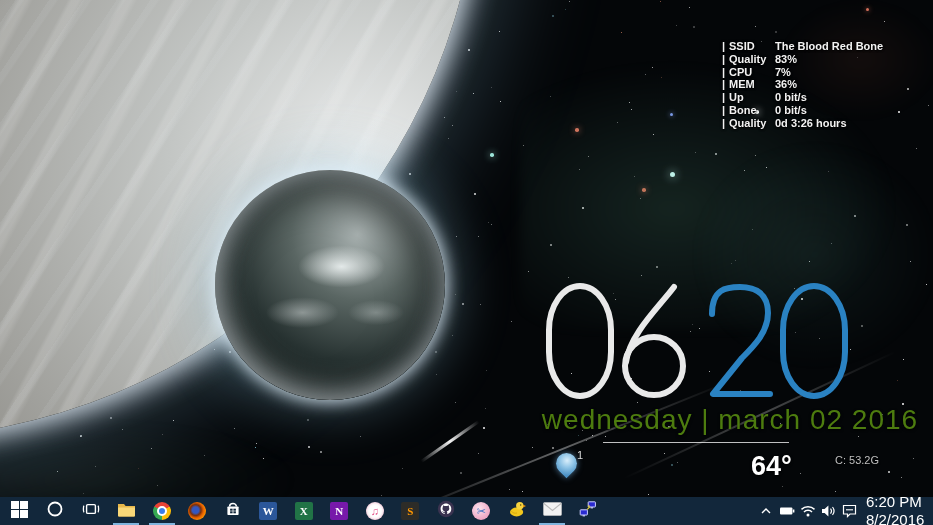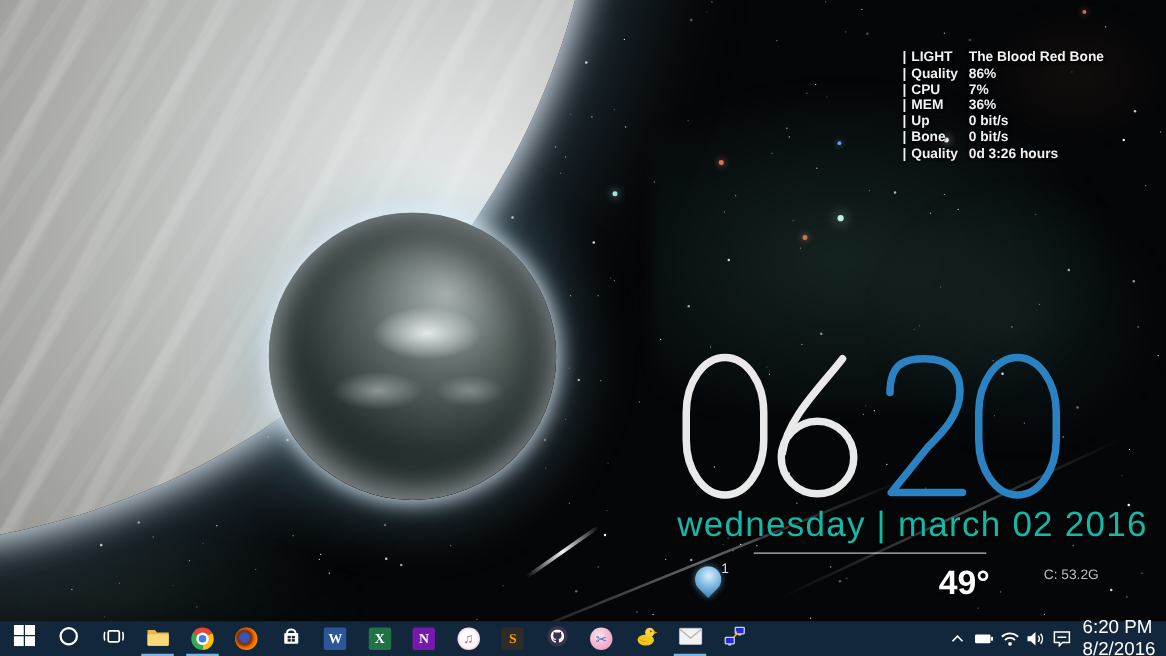--- a/index.html
+++ b/index.html
@@ -43,21 +43,21 @@
   .widget{position:absolute;z-index:5;color:#f2f2f2;}
   .sysinfo{left:722px;top:40px;font-size:11px;font-weight:bold;line-height:12.8px;
            text-shadow:0 1px 2px #000,0 0 3px rgba(0,0,0,.8);}
   .sysinfo .row{display:flex;}
   .sysinfo .pipe{width:7px;}
   .sysinfo .lbl{width:46px;}
   .clockw{left:543px;top:282px;display:flex;align-items:flex-start;}
   .clockw svg{display:block;}
   .dgap{width:12px;}
   .dateline{left:538px;top:404px;width:384px;text-align:center;font-size:28px;letter-spacing:1px;
-            color:#14b8a6;text-shadow:0 1px 3px #000;font-weight:400;}
+            color:#4d7c0f;text-shadow:0 1px 3px #000;font-weight:400;}
   .hrule{left:603px;top:442px;width:186px;height:1px;background:rgba(255,255,255,.75);}
   .condition{left:616px;top:450px;font-size:24px;letter-spacing:4px;color:#b9bcbc;text-shadow:0 1px 3px #000;}
   .temp{left:751px;top:451px;font-size:27px;font-weight:bold;color:#fff;text-shadow:0 1px 3px #000;}
   .disk{left:835px;top:454px;font-size:11px;color:#bfbfbf;text-shadow:0 1px 2px #000;}
   .pin{left:556px;top:453px;width:21px;height:21px;border-radius:50% 50% 0 50%;transform:rotate(45deg);
        background:radial-gradient(circle at 42% 38%,#d8eefb 0%,#8fc4e6 40%,#4a90c4 85%);
        box-shadow:0 0 6px rgba(120,180,230,.6);}
   .pinbadge{left:577px;top:449px;font-size:11px;color:#ddd;}
   
   .taskbar{position:absolute;z-index:10;left:0;bottom:0;width:933px;height:28px;display:flex;align-items:center;}
@@ -338,27 +338,27 @@
   <div class="nebula n4"></div>
   <div class="planet-large"></div>
   <div class="planet-small"></div>
   <div class="streak s1"></div>
   <div class="streak s2"></div>
   <div class="streak s3"></div>
 
   <div class="widget sysinfo" id="sysinfo">
       <div class="row">
         <span class="pipe">|</span>
-        <span class="lbl">LIGHT</span>
+        <span class="lbl">SSID</span>
         <span class="val">The Blood Red Bone</span>
       </div>
       <div class="row">
         <span class="pipe">|</span>
         <span class="lbl">Quality</span>
-        <span class="val">86%</span>
+        <span class="val">83%</span>
       </div>
       <div class="row">
         <span class="pipe">|</span>
         <span class="lbl">CPU</span>
         <span class="val">7%</span>
       </div>
       <div class="row">
         <span class="pipe">|</span>
         <span class="lbl">MEM</span>
         <span class="val">36%</span>
@@ -401,21 +401,21 @@
       <span>
         <svg width="74" height="118" viewBox="0 0 72 118">
           <rect x="5" y="4" width="62" height="110" rx="31" ry="44" fill="none" stroke="#2a82c2" stroke-width="6"></rect>
         </svg>
       </span>
     </div>
   <div class="widget dateline">wednesday | march 02 2016</div>
   <div class="widget hrule"></div>
   <div class="widget pin"></div>
   <div class="widget pinbadge">1</div>
-  <div class="widget temp">49°</div>
+  <div class="widget temp">64°</div>
   <div class="widget disk">C: 53.2G</div>
 
   <div class="taskbar" id="taskbar" style="background: rgb(18, 39, 59);">
     <div class="tb-items" id="tb-items">
         <div class="tb-btn">
           <span><svg width="17" height="17" viewBox="0 0 17 17">
               <rect width="8" height="8" fill="#fff"></rect>
               <rect x="9" width="8" height="8" fill="#fff"></rect>
               <rect y="9" width="8" height="8" fill="#fff"></rect>
               <rect x="9" y="9" width="8" height="8" fill="#fff"></rect>

